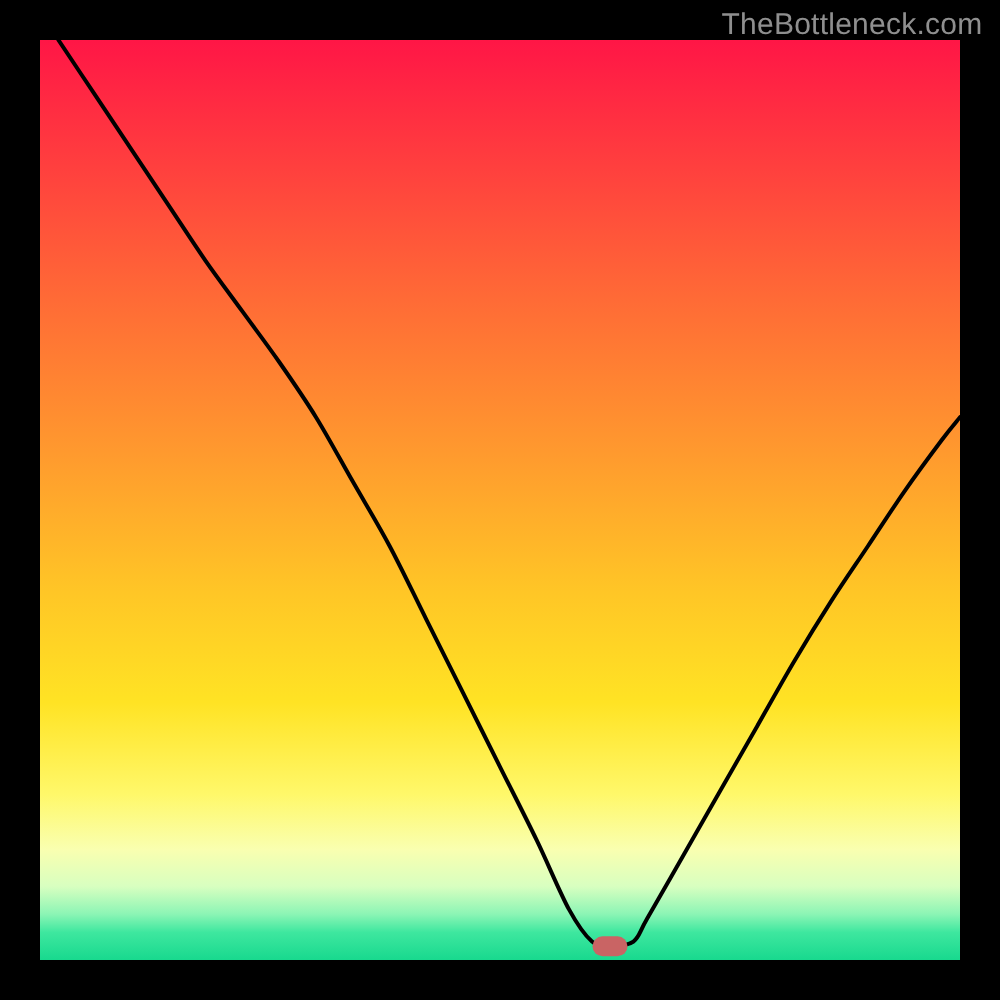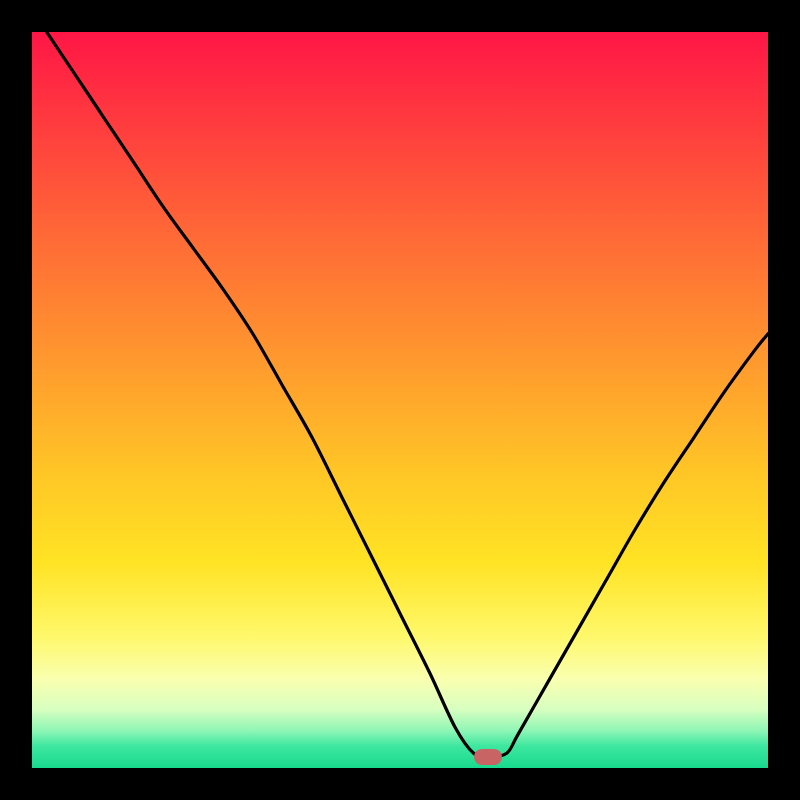--- a/index.html
+++ b/index.html
@@ -63,13 +63,14 @@
 <body>
 
 <div class="frame">
   <div class="plot">
     <div class="grad" id="grad" style="background: linear-gradient(rgb(255, 22, 70) 0%, rgb(255, 58, 63) 12%, rgb(255, 106, 54) 28%, rgb(255, 154, 46) 45%, rgb(255, 198, 38) 60%, rgb(255, 227, 36) 72%, rgb(255, 248, 106) 82%, rgb(249, 255, 176) 88%, rgb(216, 255, 192) 92%, rgb(140, 245, 181) 95%, rgb(62, 231, 159) 97%, rgb(24, 217, 142) 100%);"></div>
     <svg class="curve" id="curve" viewBox="0 0 736 736" preserveAspectRatio="none">
         <path d="M 14.72 0 C 19.626666666666665 7.3600000000000065 34.346666666666664 29.44000000000004 44.16 44.16000000000004 C 53.97333333333333 58.88000000000004 63.786666666666676 73.6 73.60000000000001 88.32 C 83.41333333333334 103.03999999999999 93.22666666666667 117.76000000000005 103.04 132.48000000000005 C 112.85333333333334 147.20000000000005 122.66666666666666 162.53333333333333 132.48 176.64 C 142.29333333333332 190.74666666666664 152.10666666666665 203.6266666666667 161.92 217.12000000000003 C 171.73333333333332 230.61333333333337 181.54666666666668 243.49333333333328 191.36 257.59999999999997 C 201.17333333333335 271.70666666666665 210.98666666666665 285.8133333333334 220.79999999999998 301.76000000000005 C 230.61333333333332 317.7066666666667 240.42666666666668 336.1066666666666 250.24 353.28 C 260.05333333333334 370.4533333333333 269.8666666666667 386.4 279.68 404.8 C 289.49333333333334 423.20000000000005 299.3066666666667 444.05333333333334 309.12 463.68 C 318.93333333333334 483.3066666666667 328.74666666666667 502.9333333333333 338.56 522.56 C 348.37333333333333 542.1866666666666 358.18666666666667 561.8133333333334 368 581.44 C 377.81333333333333 601.0666666666667 388.24000000000007 621.3066666666667 397.44000000000005 640.32 C 406.64000000000004 659.3333333333334 415.84000000000003 682.0266666666666 423.2 695.52 C 430.55999999999995 709.0133333333333 436.08 716.3733333333333 441.59999999999997 721.28 C 447.11999999999995 726.1866666666666 450.79999999999995 724.96 456.32 724.96 C 461.84000000000003 724.96 469.81333333333333 724.96 474.72 721.28 C 479.6266666666667 717.5999999999999 479.0133333333334 714.5333333333333 485.76000000000005 702.88 C 492.5066666666667 691.2266666666667 505.3866666666666 668.5333333333333 515.1999999999999 651.36 C 525.0133333333332 634.1866666666667 534.8266666666666 617.0133333333332 544.64 599.8399999999999 C 554.4533333333334 582.6666666666666 564.2666666666667 565.4933333333333 574.08 548.32 C 583.8933333333334 531.1466666666668 593.7066666666667 513.36 603.52 496.8 C 613.3333333333333 480.24 623.1466666666668 464.2933333333333 632.96 448.96 C 642.7733333333333 433.62666666666667 652.5866666666667 419.52 662.4 404.8 C 672.2133333333333 390.08000000000004 682.0266666666666 374.74666666666667 691.8399999999999 360.64 C 701.6533333333332 346.5333333333333 713.92 329.97333333333336 721.28 320.16 C 728.64 310.3466666666667 733.5466666666666 304.8266666666667 736 301.76000000000005" fill="none" stroke="#000000" stroke-width="3.2" stroke-linecap="round" stroke-linejoin="round"></path>
       </svg>
     <div class="marker" id="marker" style="left: 456.32px; top: 724.96px;"></div>
   </div>
+  <div class="watermark">TheBottleneck.com</div>
 </div>
 
 </body></html>

